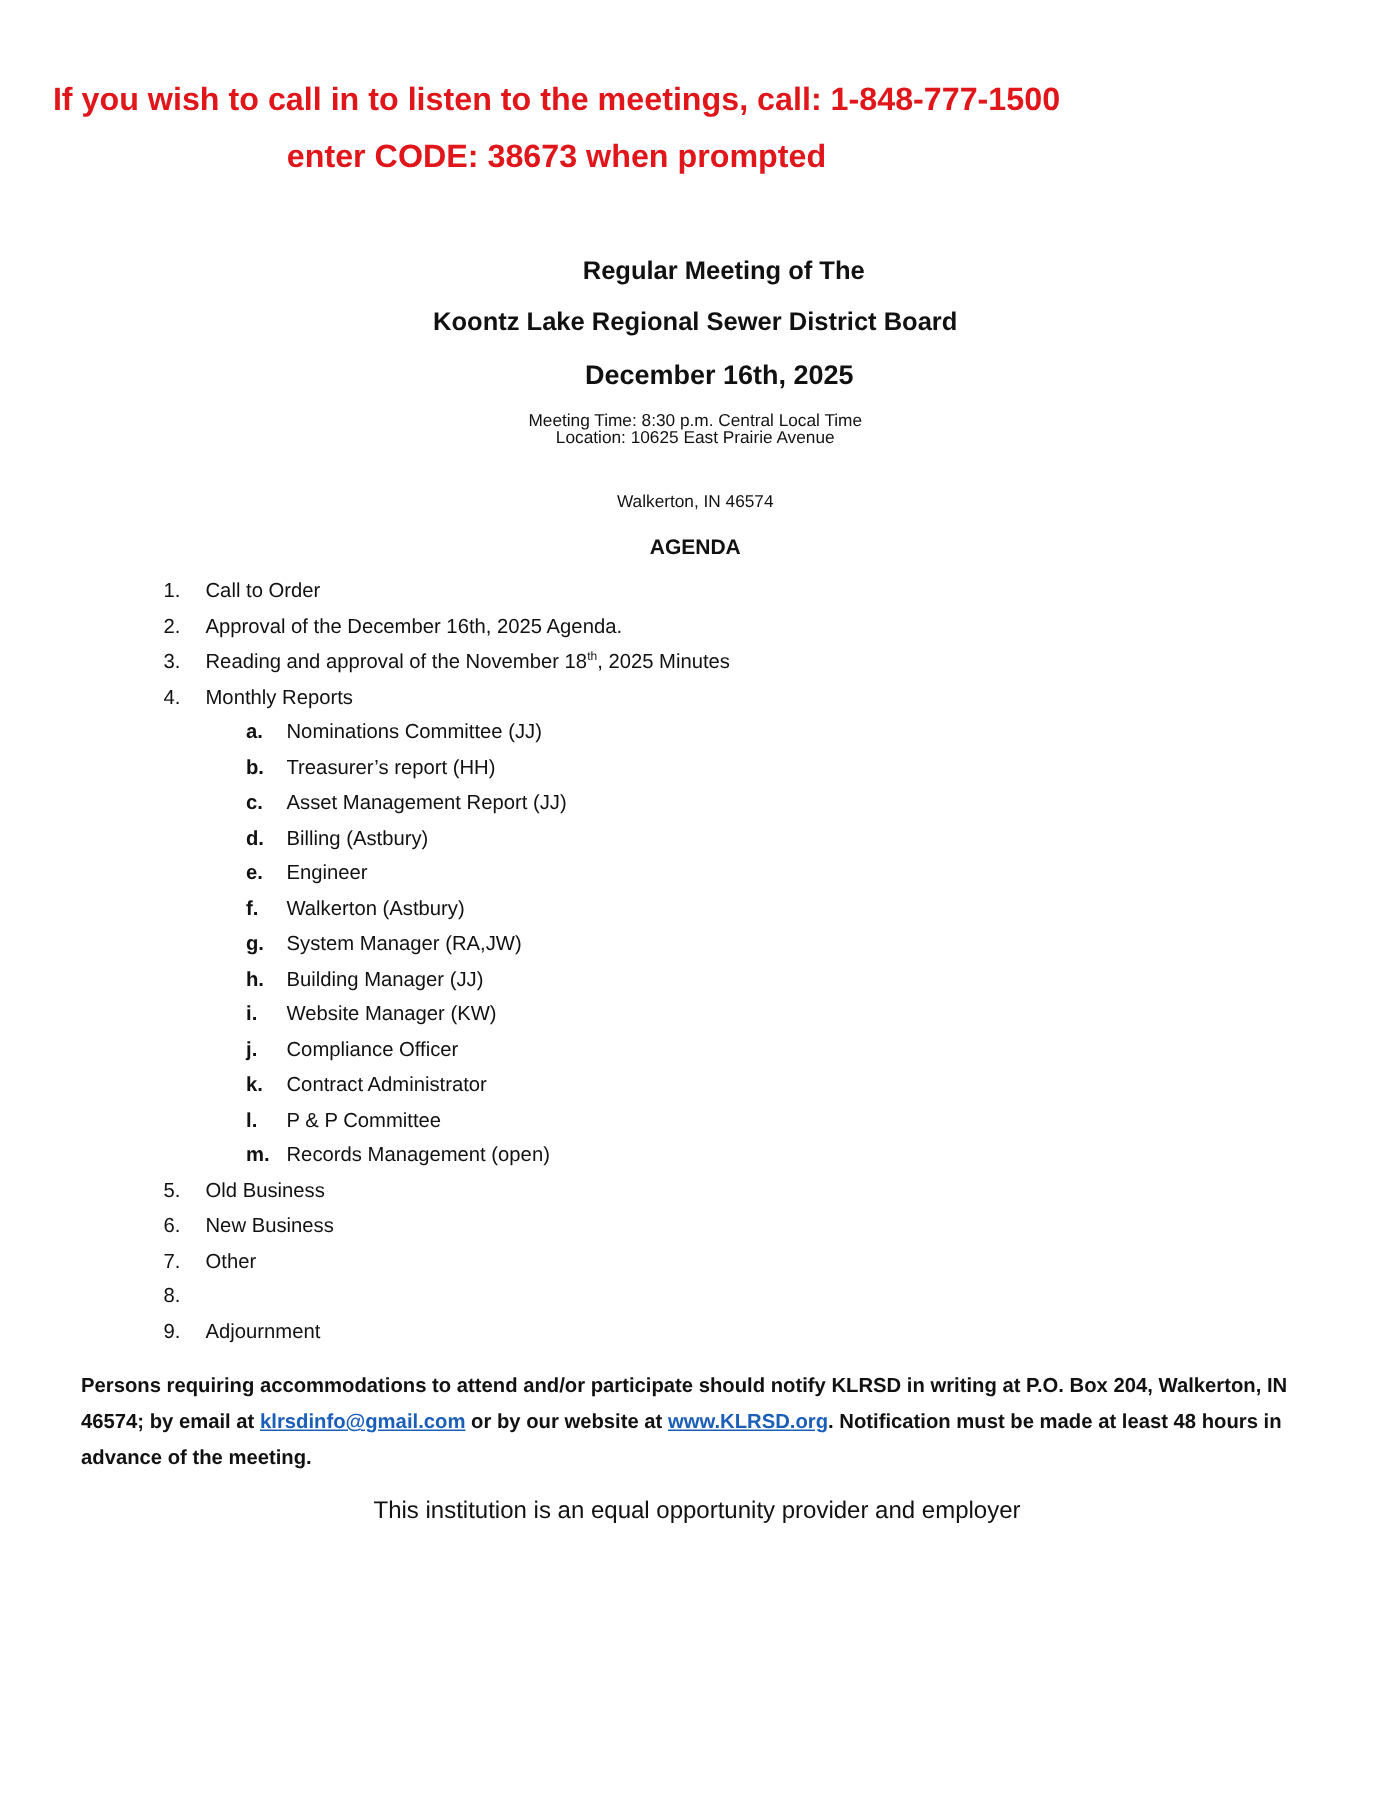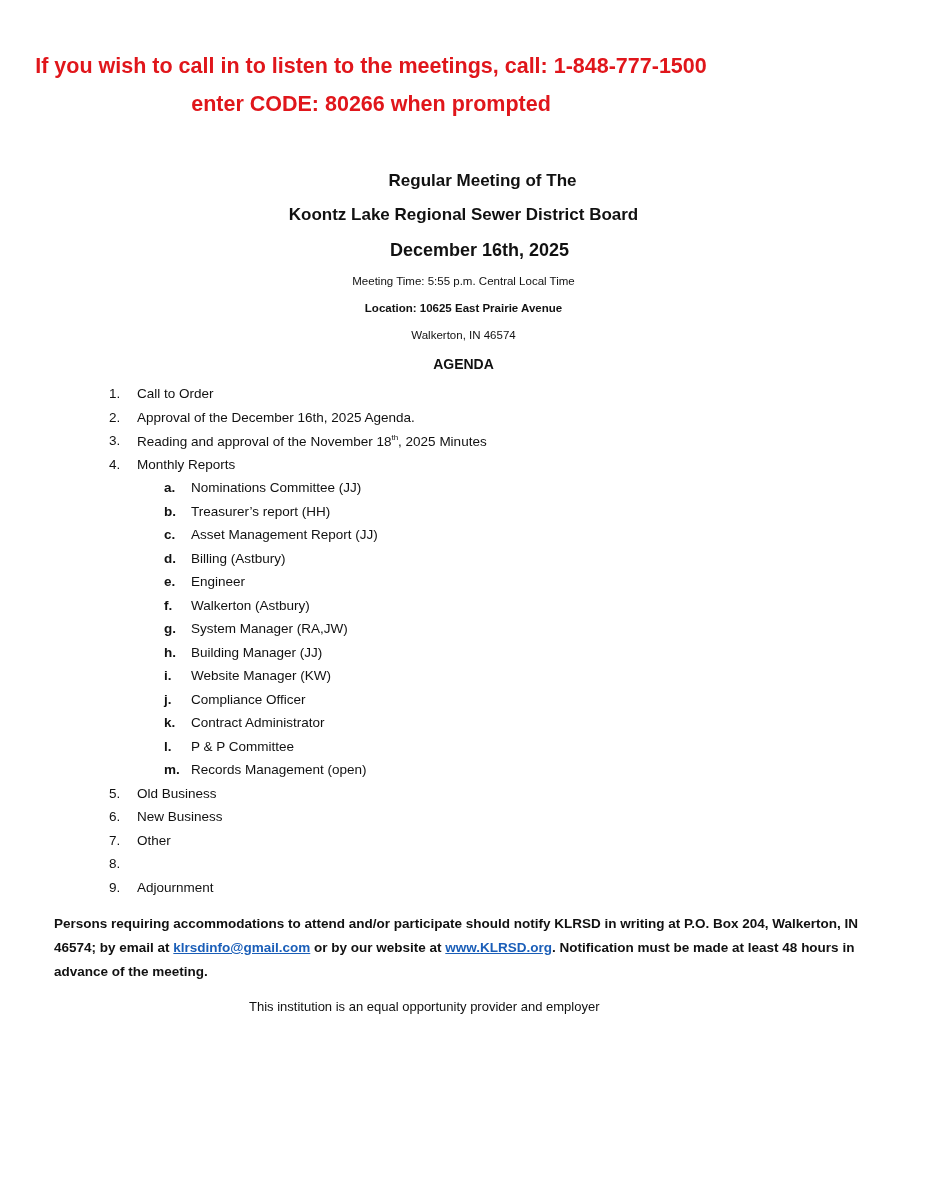--- a/index.html
+++ b/index.html
@@ -10,33 +10,33 @@
   .title { font-weight: bold; font-size: 17px; }
   .title-lg { font-weight: bold; font-size: 18px; padding-left: 16px; }
   .small { font-size: 11.5px; }
   .agenda-h { font-weight: bold; font-size: 14px; text-align: center; }
   .item { font-size: 13.5px; display: flex; height: 23.5px; align-items: center; }
   .num { width: 28px; }
   .sub { font-size: 13.5px; display: flex; height: 23.5px; align-items: center; }
   .letter { width: 27px; font-weight: bold; }
   .notice { left: 54px; width: 830px; font-size: 13.5px; font-weight: bold; line-height: 24px; }
   .notice a { color: #1a5eb8; text-decoration: underline; }
-  .footer { font-size: 13px; left: 249px; }
+  .footer { font-size: 16px; left: 249px; }
 </style>
 </head>
 <body>
 
 <div class="abs red" style="top:54px;">If you wish to call in to listen to the meetings, call:  1-848-777-1500</div>
-<div class="abs red" style="top:92px;">enter CODE: 80266 when prompted</div>
+<div class="abs red" style="top:92px;">enter CODE: 38673 when prompted</div>
 
 <div class="abs center title" style="top:171px;padding-left:19px;">Regular Meeting of The</div>
 <div class="abs center title" style="top:205px;">Koontz Lake Regional Sewer District Board</div>
 <div class="abs center title-lg" style="top:240px;">December 16th, 2025</div>
-<div class="abs center small" style="top:275px;">Meeting Time:  5:55 p.m.  Central Local Time</div>
-<div class="abs center small" style="top:302px;font-weight:bold;">Location:  10625 East Prairie Avenue</div>
+<div class="abs center small" style="top:275px;">Meeting Time:  8:30 p.m.  Central Local Time</div>
+<div class="abs center small" style="top:286px;">Location:  10625 East Prairie Avenue</div>
 <div class="abs center small" style="top:329px;">Walkerton, IN  46574</div>
 <div class="abs center agenda-h" style="top:356px;">AGENDA</div>
 
 <div class="abs" style="top:382px; left:109px;">
   <div class="item">
       <span class="num">1.</span>
       <span>Call to Order</span>
     </div>
   <div class="item">
       <span class="num">2.</span>

